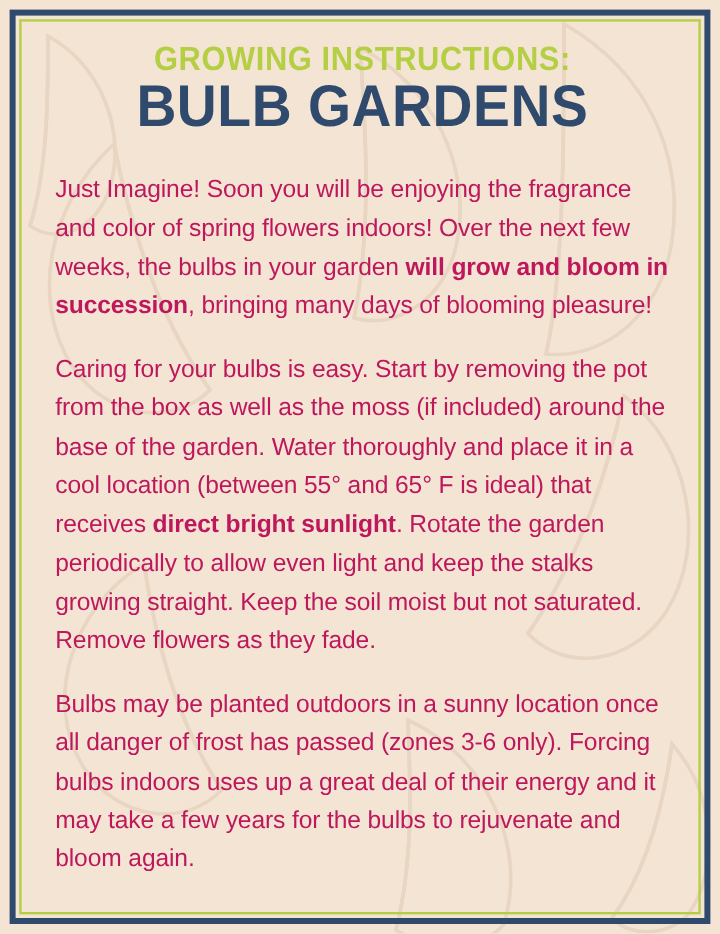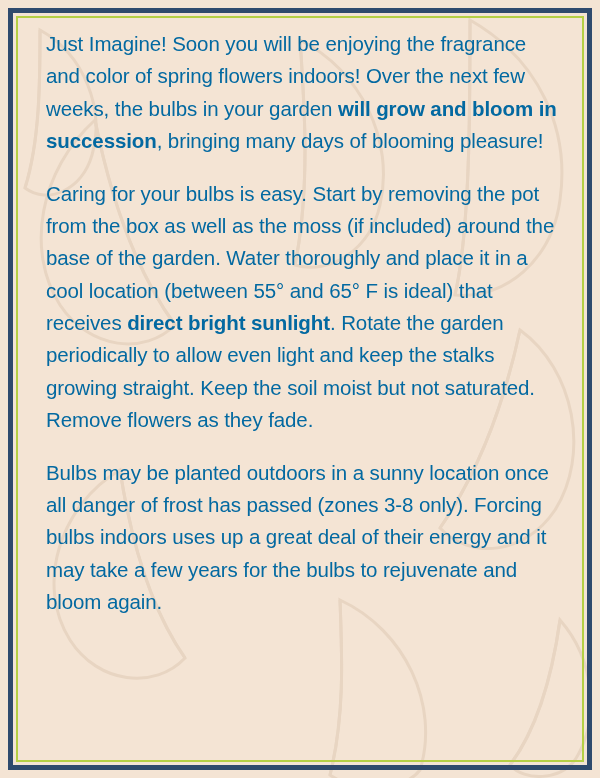--- a/index.html
+++ b/index.html
@@ -86,21 +86,21 @@
     font-size: 49px;
     letter-spacing: 0.5px;
     color: #2f4a6d;
     text-transform: uppercase;
     line-height: 1.06;
     margin-top: 1px;
     transform: scaleX(0.94);
   }
 
   .body-text {
-    color: #0369a1;
+    color: #be185d;
     font-size: 20.5px;
     line-height: 1.58;
     letter-spacing: -0.1px;
   }
   .para {
     margin: 0 0 20px 0;
   }
   .para:last-child {
     margin-bottom: 0;
   }
@@ -135,24 +135,28 @@
       <path d="M560 620 C595 660, 600 720, 575 760 C560 780, 525 782, 510 765 C540 725, 553 670, 560 620 Z"></path>
       <path d="M560 620 C553 670, 540 725, 510 765"></path>
     </g>
   </svg>
 
   <div class="frame-outer"></div>
   <div class="frame-inner"></div>
 
   <div class="content">
 
+    <div class="title-block">
+      <div class="title-line1">GROWING INSTRUCTIONS:</div>
+      <div class="title-line2">BULB GARDENS</div>
+    </div>
 
     <div class="body-text">
 
       <p class="para"><span>Just Imagine! Soon you will be enjoying the fragrance and color of spring flowers indoors! Over the next few weeks, the bulbs in your garden </span><span class="b">will grow and bloom in succession</span><span>, bringing many days of blooming pleasure!</span></p>
 
       <p class="para"><span>Caring for your bulbs is easy. Start by removing the pot from the box as well as the moss (if included) around the base of the garden. Water thoroughly and place it in a cool location (between 55° and 65° F is ideal) that receives </span><span class="u">direct bright sunlight</span><span>. Rotate the garden periodically to allow even light and keep the stalks growing straight. Keep the soil moist but not saturated. Remove flowers as they fade.</span></p>
 
-      <p class="para"><span>Bulbs may be planted outdoors in a sunny location once all danger of frost has passed (zones 3-8 only). Forcing bulbs indoors uses up a great deal of their energy and it may take a few years for the bulbs to rejuvenate and bloom again.</span></p>
+      <p class="para"><span>Bulbs may be planted outdoors in a sunny location once all danger of frost has passed (zones 3-6 only). Forcing bulbs indoors uses up a great deal of their energy and it may take a few years for the bulbs to rejuvenate and bloom again.</span></p>
 
     </div>
   </div>
 </div>
 
 </body></html>

